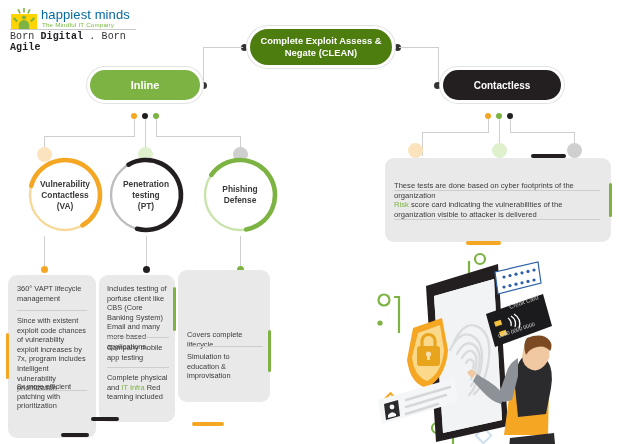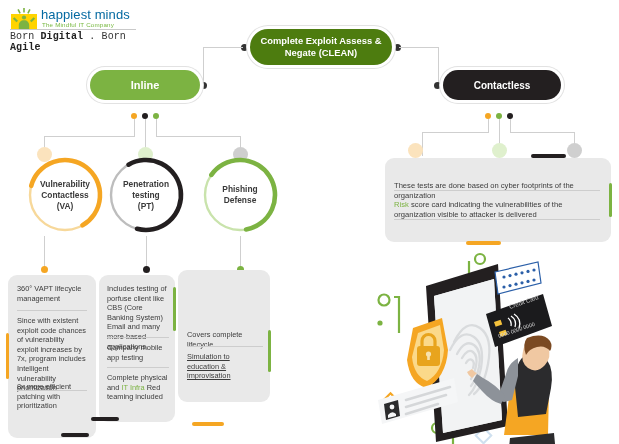--- a/index.html
+++ b/index.html
@@ -203,21 +203,21 @@
     <div class="abs item" style="left:8px;top:68px;width:62px;">Company mobile app testing</div>
     <div class="abs sep" style="left:8px;top:92px;width:62px;"></div>
     <div class="abs item" style="left:8px;top:98px;width:62px;"><span>Complete physical and </span><span class="green-word">IT Infra</span><span> Red teaming included</span></div>
     <div class="accent" style="left:-8px;top:142px;width:28px;height:4px;background:#231f20;"></div>
   </div>
 
   <div class="card" style="left:178px;top:270px;width:92px;height:132px;">
     <div class="accent" style="left:90px;top:60px;width:3px;height:42px;background:#7cb342;"></div>
     <div class="abs item" style="left:9px;top:60px;width:76px;">Covers complete lifecycle</div>
     <div class="abs sep" style="left:9px;top:76px;width:76px;"></div>
-    <div class="abs item" style="left:9px;top:82px;width:76px;text-decoration:underline;">Simulation to education &amp; improvisation</div>
+    <div class="abs item" style="left:9px;top:82px;width:76px;">Simulation to education &amp; improvisation</div>
     <div class="accent" style="left:14px;top:152px;width:32px;height:4px;background:#f5a623;"></div>
   </div>
 
   <div class="abs dot" style="left:485px;top:113px;width:6px;height:6px;background:#f5a623;"></div>
   <div class="abs dot" style="left:496px;top:113px;width:6px;height:6px;background:#7cb342;"></div>
   <div class="abs dot" style="left:507px;top:113px;width:6px;height:6px;background:#231f20;"></div>
 
   <div class="abs line vline" style="left:488px;top:119px;height:14px;"></div>
   <div class="abs line hline" style="left:422px;top:132px;width:67px;"></div>
   <div class="abs line vline" style="left:422px;top:132px;height:24px;"></div>

